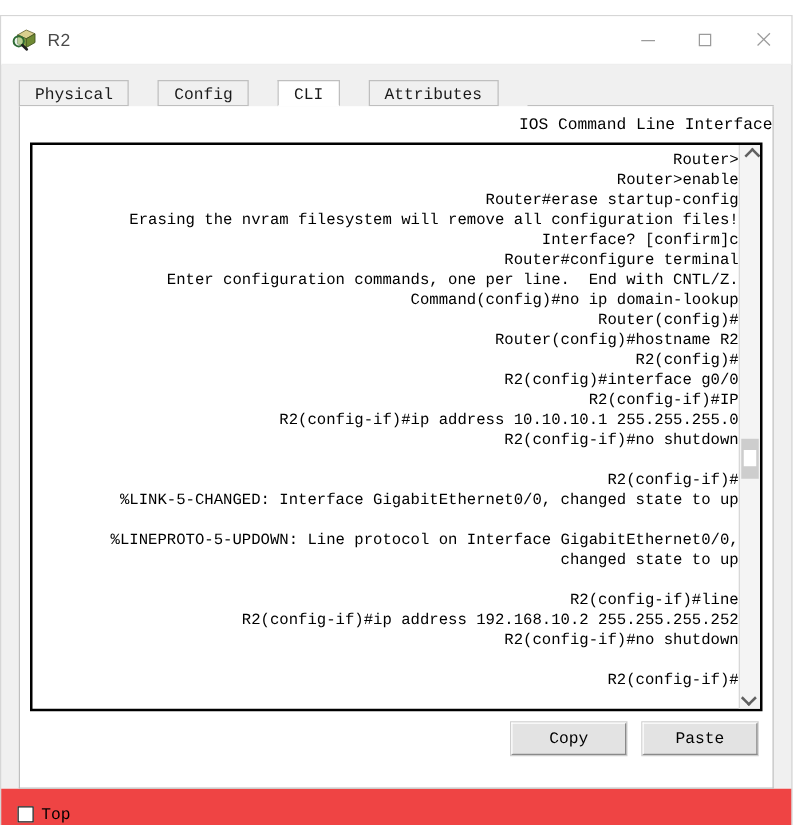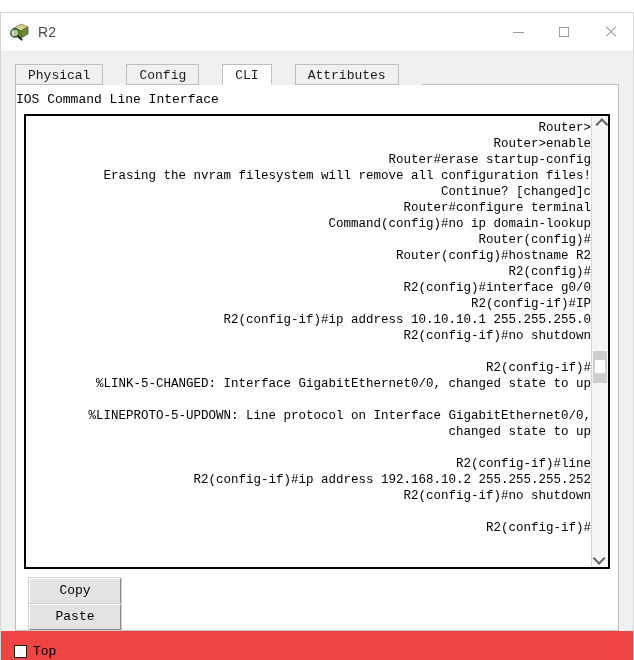--- a/index.html
+++ b/index.html
@@ -144,21 +144,21 @@
     flex: 1;
     display: flex;
     flex-direction: column;
     position: relative;
     min-height: 0;
   }
   .panel-heading {
     font-family: "Liberation Mono", monospace;
     font-size: 13px;
     color: #000000;
-    text-align: left;
+    text-align: right;
     padding-top: 7px;
     padding-bottom: 7px;
     letter-spacing: 0;
     white-space: nowrap;
   }
 
   
   .term-wrap {
     margin: 0 8px;
     border: 2px solid #000000;
@@ -230,21 +230,20 @@
     top: 9px;
     height: 13px;
     background: #ffffff;
   }
 
   
   .btn-row {
     display: flex;
     justify-content: flex-end;
     padding: 9px 12px 0 0;
-    flex-direction: column;
   }
   .btn {
     font-family: "Liberation Mono", monospace;
     font-size: 13px;
     color: #000000;
     background: #e3e3e3;
     border-top: 1px solid #ffffff;
     border-left: 1px solid #ffffff;
     border-right: 1px solid #8a8a8a;
     border-bottom: 1px solid #8a8a8a;
@@ -326,22 +325,23 @@
   <div class="panel">
 
     <div class="panel-heading">IOS Command Line Interface</div>
 
     <div class="term-wrap">
       <div class="term" id="terminal">
           <div class="term-line">Router&gt;</div>
           <div class="term-line">Router&gt;enable</div>
           <div class="term-line">Router#erase startup-config</div>
           <div class="term-line">Erasing the nvram filesystem will remove all configuration files!</div>
-          <div class="term-line">Continue? [changed]c</div>
+          <div class="term-line">Interface? [confirm]c</div>
           <div class="term-line">Router#configure terminal</div>
+          <div class="term-line">Enter configuration commands, one per line.  End with CNTL/Z.</div>
           <div class="term-line">Command(config)#no ip domain-lookup</div>
           <div class="term-line">Router(config)#</div>
           <div class="term-line">Router(config)#hostname R2</div>
           <div class="term-line">R2(config)#</div>
           <div class="term-line">R2(config)#interface g0/0</div>
           <div class="term-line">R2(config-if)#IP</div>
           <div class="term-line">R2(config-if)#ip address 10.10.10.1 255.255.255.0</div>
           <div class="term-line">R2(config-if)#no shutdown</div>
           <div class="term-line"></div>
           <div class="term-line">R2(config-if)#</div>

